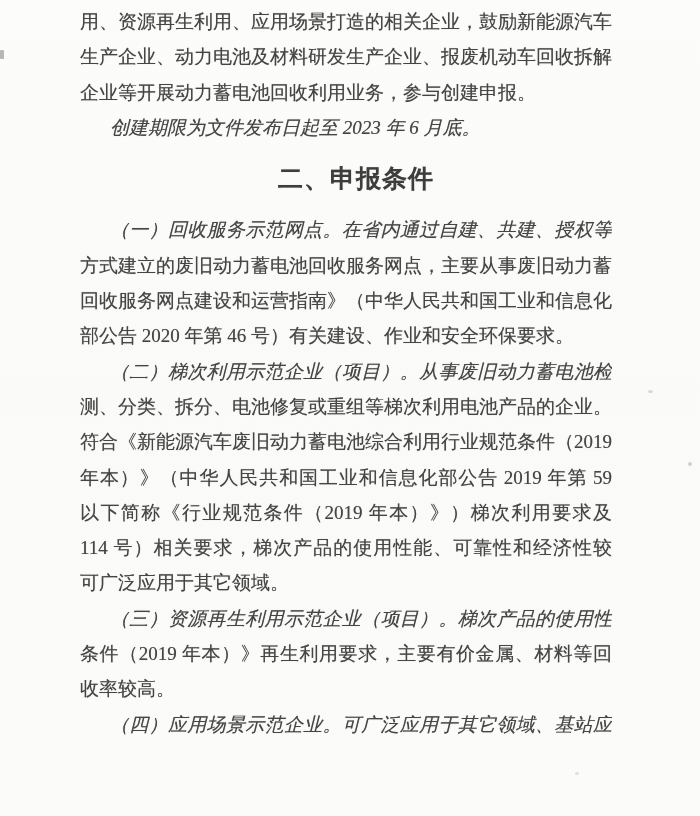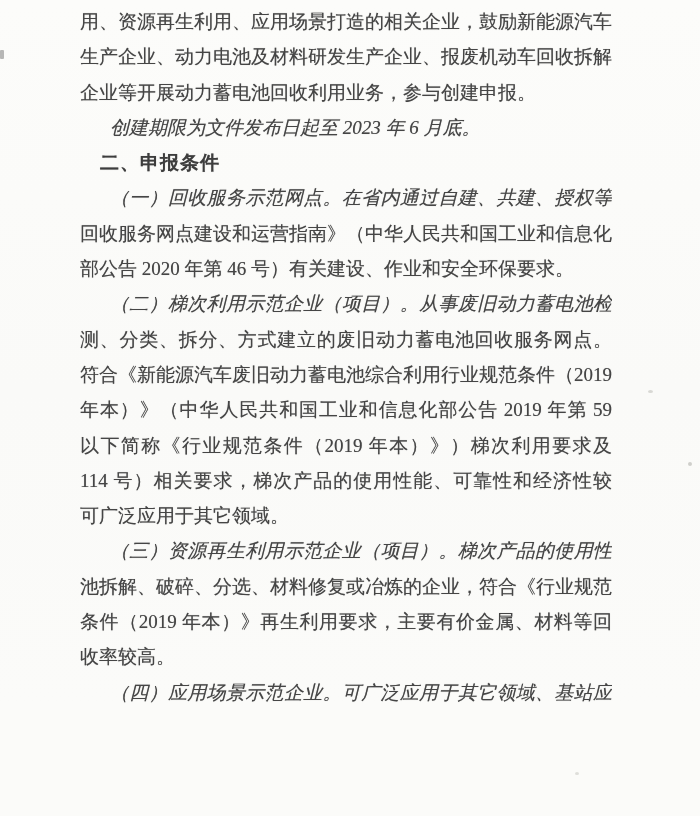--- a/index.html
+++ b/index.html
@@ -41,30 +41,31 @@
     text-align: justify;
   }
   .line.full {
     text-align-last: justify;
   }
   .line.first {
     text-indent: 30px;
     font-style: italic;
   }
   .heading {
-    margin: 0;
+    margin: 16px;
     height: 35.3px;
     overflow: hidden;
     text-indent: 20px;
     font-family: "Liberation Sans", "DejaVu Sans", sans-serif;
     font-weight: 700;
-    font-size: 19px;
+    font-size: 25px;
     line-height: 35.3px;
     color: #3d3d3d;
     letter-spacing: 1px;
+    text-align: center;
   }
   
   .speck {
     position: absolute;
     border-radius: 50%;
   }
   .speck.s1 { left: 0px;   top: 50px;  width: 4px; height: 9px; background: #9a9a98; opacity: .7; border-radius: 1px; }
   .speck.s2 { left: 688px; top: 462px; width: 4px; height: 4px; background: #cfcfcc; }
   .speck.s3 { left: 648px; top: 390px; width: 5px; height: 3px; background: #d8d8d4; }
   .speck.s4 { left: 575px; top: 772px; width: 4px; height: 3px; background: #dededa; }
@@ -82,37 +83,37 @@
     </div>
 
     <div class="para">
       <div class="line first">创建期限为文件发布日起至 2023 年 6 月底。</div>
     </div>
 
     <h2 class="heading">二、申报条件</h2>
 
     <div class="para">
       <div class="line first full">（一）回收服务示范网点。在省内通过自建、共建、授权等</div>
+      <div class="line full">方式建立的废旧动力蓄电池回收服务网点，主要从事废旧动力蓄</div>
       <div class="line full">回收服务网点建设和运营指南》（中华人民共和国工业和信息化</div>
       <div class="line">部公告 2020 年第 46 号）有关建设、作业和安全环保要求。</div>
     </div>
 
     <div class="para">
       <div class="line first full">（二）梯次利用示范企业（项目）。从事废旧动力蓄电池检</div>
-      <div class="line full">测、分类、拆分、方式建立的废旧动力蓄电池回收服务网点。</div>
+      <div class="line full">测、分类、拆分、电池修复或重组等梯次利用电池产品的企业。</div>
       <div class="line full">符合《新能源汽车废旧动力蓄电池综合利用行业规范条件（2019</div>
       <div class="line full">年本）》（中华人民共和国工业和信息化部公告 2019 年第 59 号，</div>
       <div class="line full">以下简称《行业规范条件（2019 年本）》）梯次利用要求及《新</div>
       <div class="line full">114 号）相关要求，梯次产品的使用性能、可靠性和经济性较高，</div>
       <div class="line">可广泛应用于其它领域。</div>
     </div>
 
     <div class="para">
       <div class="line first full">（三）资源再生利用示范企业（项目）。梯次产品的使用性能</div>
-      <div class="line full">池拆解、破碎、分选、材料修复或冶炼的企业，符合《行业规范</div>
       <div class="line full">条件（2019 年本）》再生利用要求，主要有价金属、材料等回</div>
       <div class="line">收率较高。</div>
     </div>
 
     <div class="para">
       <div class="line first full">（四）应用场景示范企业。可广泛应用于其它领域、基站应</div>
     </div>
 
   </div>
 

